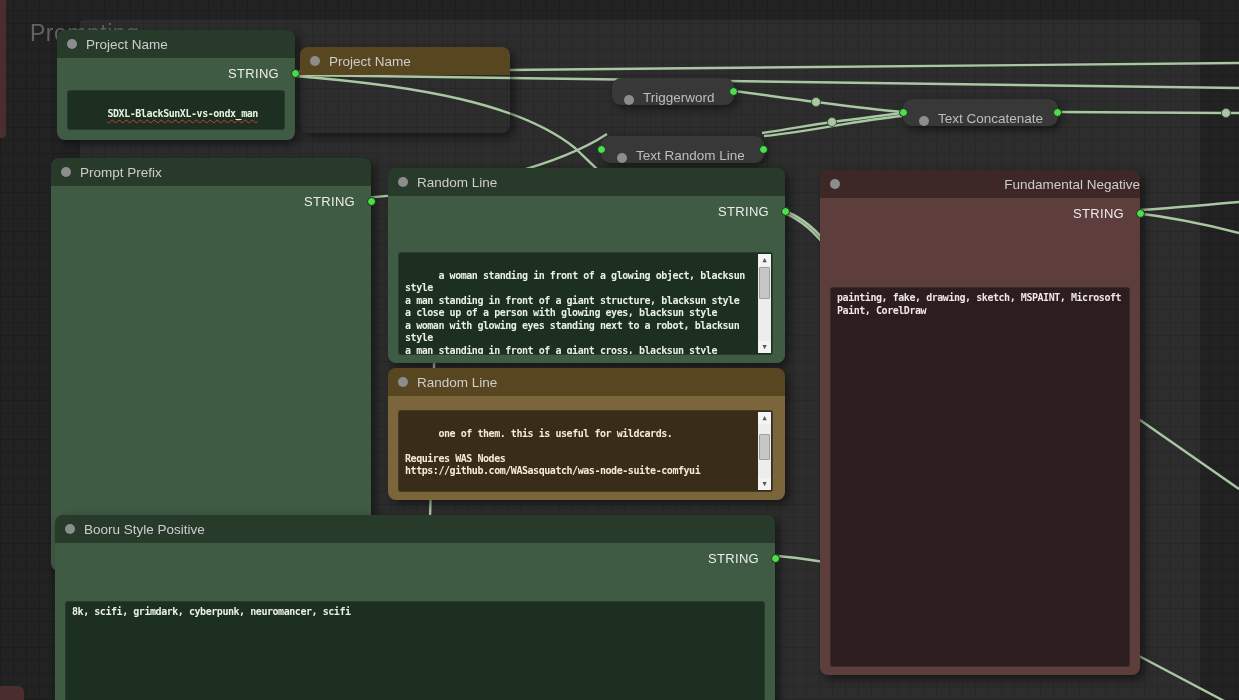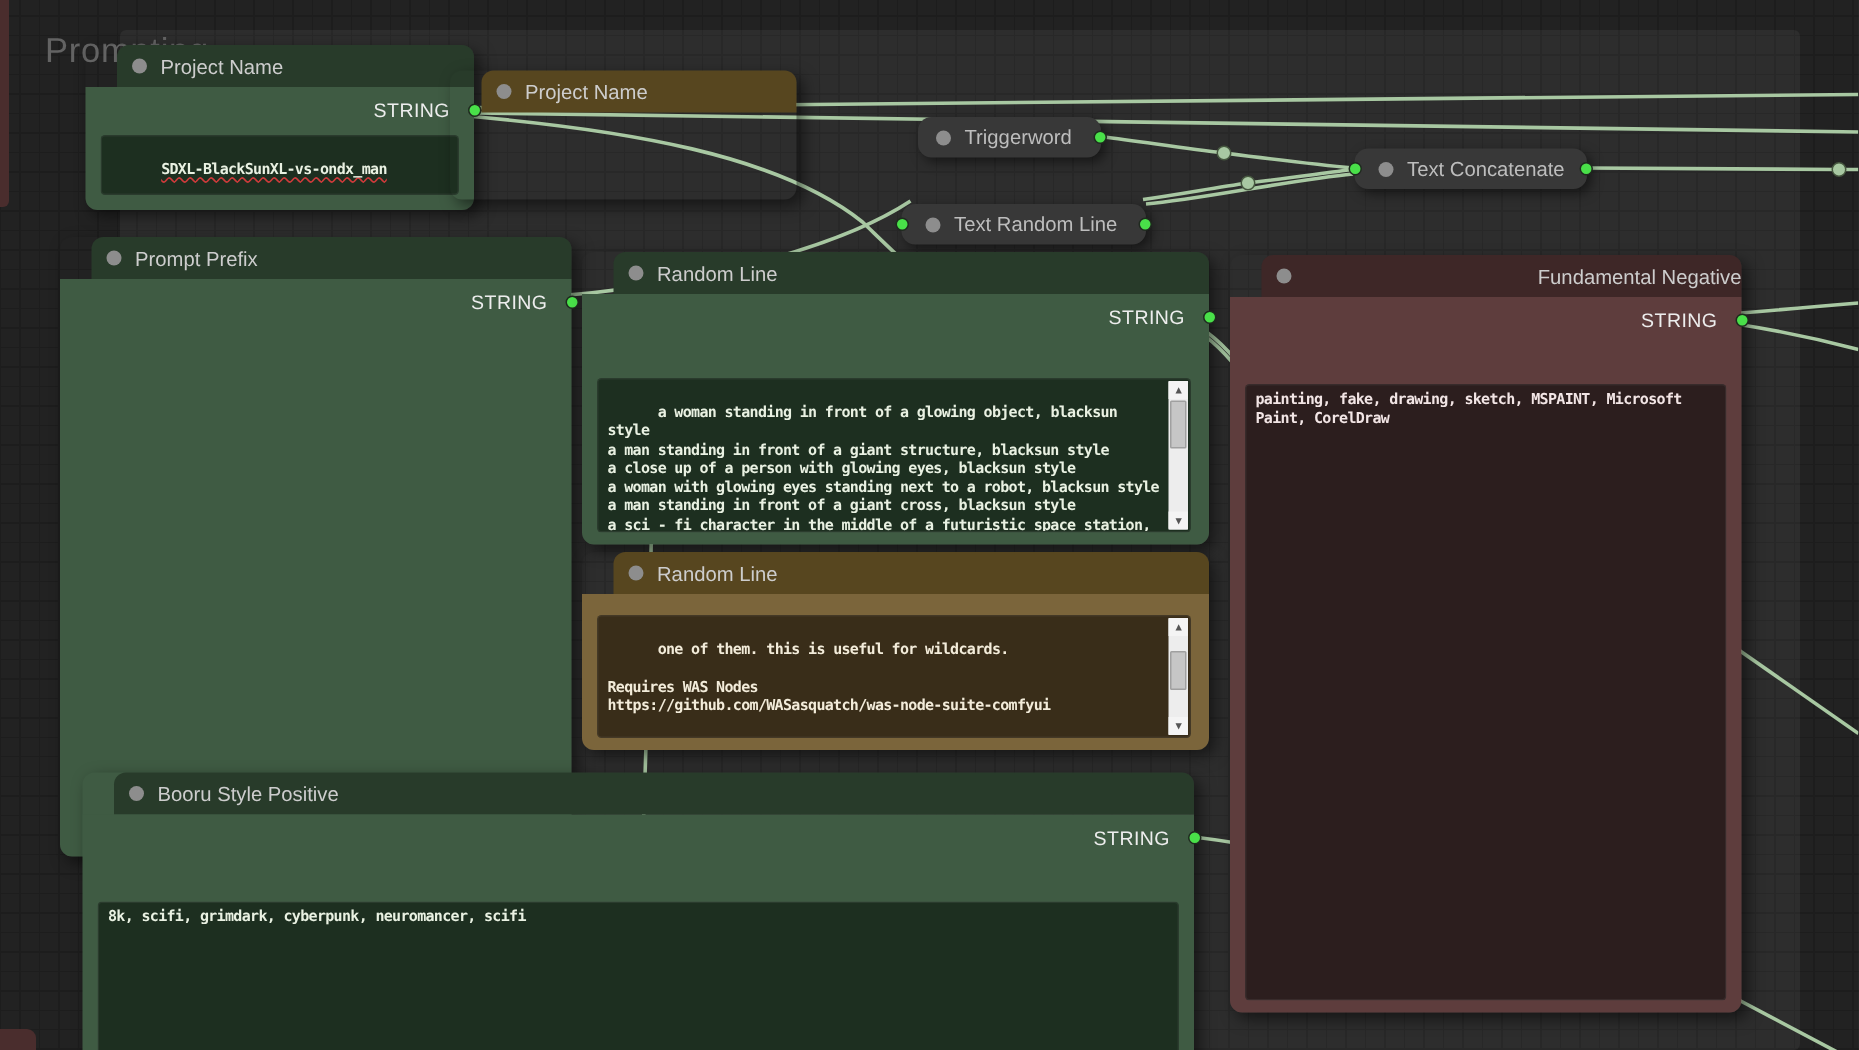--- a/index.html
+++ b/index.html
@@ -19,21 +19,20 @@
     position:absolute;left:30px;top:20px;font-size:23px;color:#636363;
     letter-spacing:0.5px;white-space:nowrap;
   }
   svg.wires{position:absolute;left:0;top:0;width:1239px;height:700px;}
   svg.wires path{fill:none;stroke:#a8c8a2;stroke-width:2.4px;}
   svg.wires circle{fill:#a8c8a2;stroke:#46573f;stroke-width:1px;}
 
   .node{
     position:absolute;border-radius:8px;
     box-shadow:4px 4px 10px rgba(0,0,0,0.5);
-    padding-left:21px;
   }
   .node-header{
     display:flex;align-items:center;gap:9px;height:28px;
     border-radius:8px 8px 0 0;padding-left:10px;
     font-size:13.5px;color:#cdcdcd;white-space:nowrap;
   }
   .node-body{position:absolute;left:0;right:0;top:28px;bottom:0;border-radius:0 0 8px 8px;}
   .hdot{width:10px;height:10px;border-radius:50%;background:#8d8d8d;flex:0 0 auto;}
   .outrow{
     position:absolute;right:16px;top:8px;height:16px;
@@ -54,26 +53,26 @@
 
   
   .green  .node-header{background:#283b2a;}
   .green  .node-body  {background:#3f5b43;}
   .green  .widget     {background:#1d2f20;color:#e9f1e2;}
   .brown  .node-header{background:#57461f;}
   .brown  .node-body  {background:#7b653b;}
   .brown  .widget     {background:#392d19;color:#f3ecda;}
   .maroon .node-header{background:#3e2727;justify-content:space-between;}
   .maroon .node-body  {background:#5e3d3d;}
-  .maroon .widget     {background:#2c1e1e;color:#f2e5e5;}
+  .maroon .widget     {background:#2c1e1e;color:#f2e5e5;margin-top:31px;}
 
   .collapsed{
     position:absolute;height:27px;border-radius:9px;background:#383838;
     box-shadow:3px 3px 8px rgba(0,0,0,0.5);
-    display:flex;align-items:center;gap:9px;padding-left:12px;
+    display:flex;align-items:flex-end;gap:9px;padding-left:12px;
     font-size:13.5px;color:#bdbdbd;white-space:nowrap;box-sizing:border-box;
   }
   .collapsed .slot{top:9px;}
 
   
   .sb{position:absolute;top:1px;right:1px;bottom:1px;width:13px;background:#ededed;border-radius:1px;}
   .sb .arr{position:absolute;left:0;width:13px;height:12px;font-size:7px;line-height:12px;
            text-align:center;color:#555;background:#f4f4f4;}
   .sb .arr.up{top:0;} .sb .arr.down{bottom:0;}
   .sb .thumb{position:absolute;left:1px;width:11px;background:#c6c6c6;border:1px solid #a0a0a0;
@@ -147,21 +146,21 @@
   <span class="slot" style="right:-4px;"></span>
 </div>
 
 <div class="collapsed" style="left:903px;top:99px;width:155px;">
   <span class="slot" style="left:-4px;"></span>
   <span class="hdot" style="margin-left:4px;"></span>
   <span>Text Concatenate</span>
   <span class="slot" style="right:-4px;"></span>
 </div>
 
-<div class="node green" style="left:40px;top:158px;width:320px;height:413px;">
+<div class="node green" style="left:51px;top:158px;width:320px;height:413px;">
   <div class="node-header">
     <span class="hdot"></span>
     <span>Prompt Prefix</span>
   </div>
   <div class="node-body">
     <div class="outrow">STRING</div>
     <span class="slot" style="right:-5px;top:11px;"></span>
   </div>
 </div>
 

